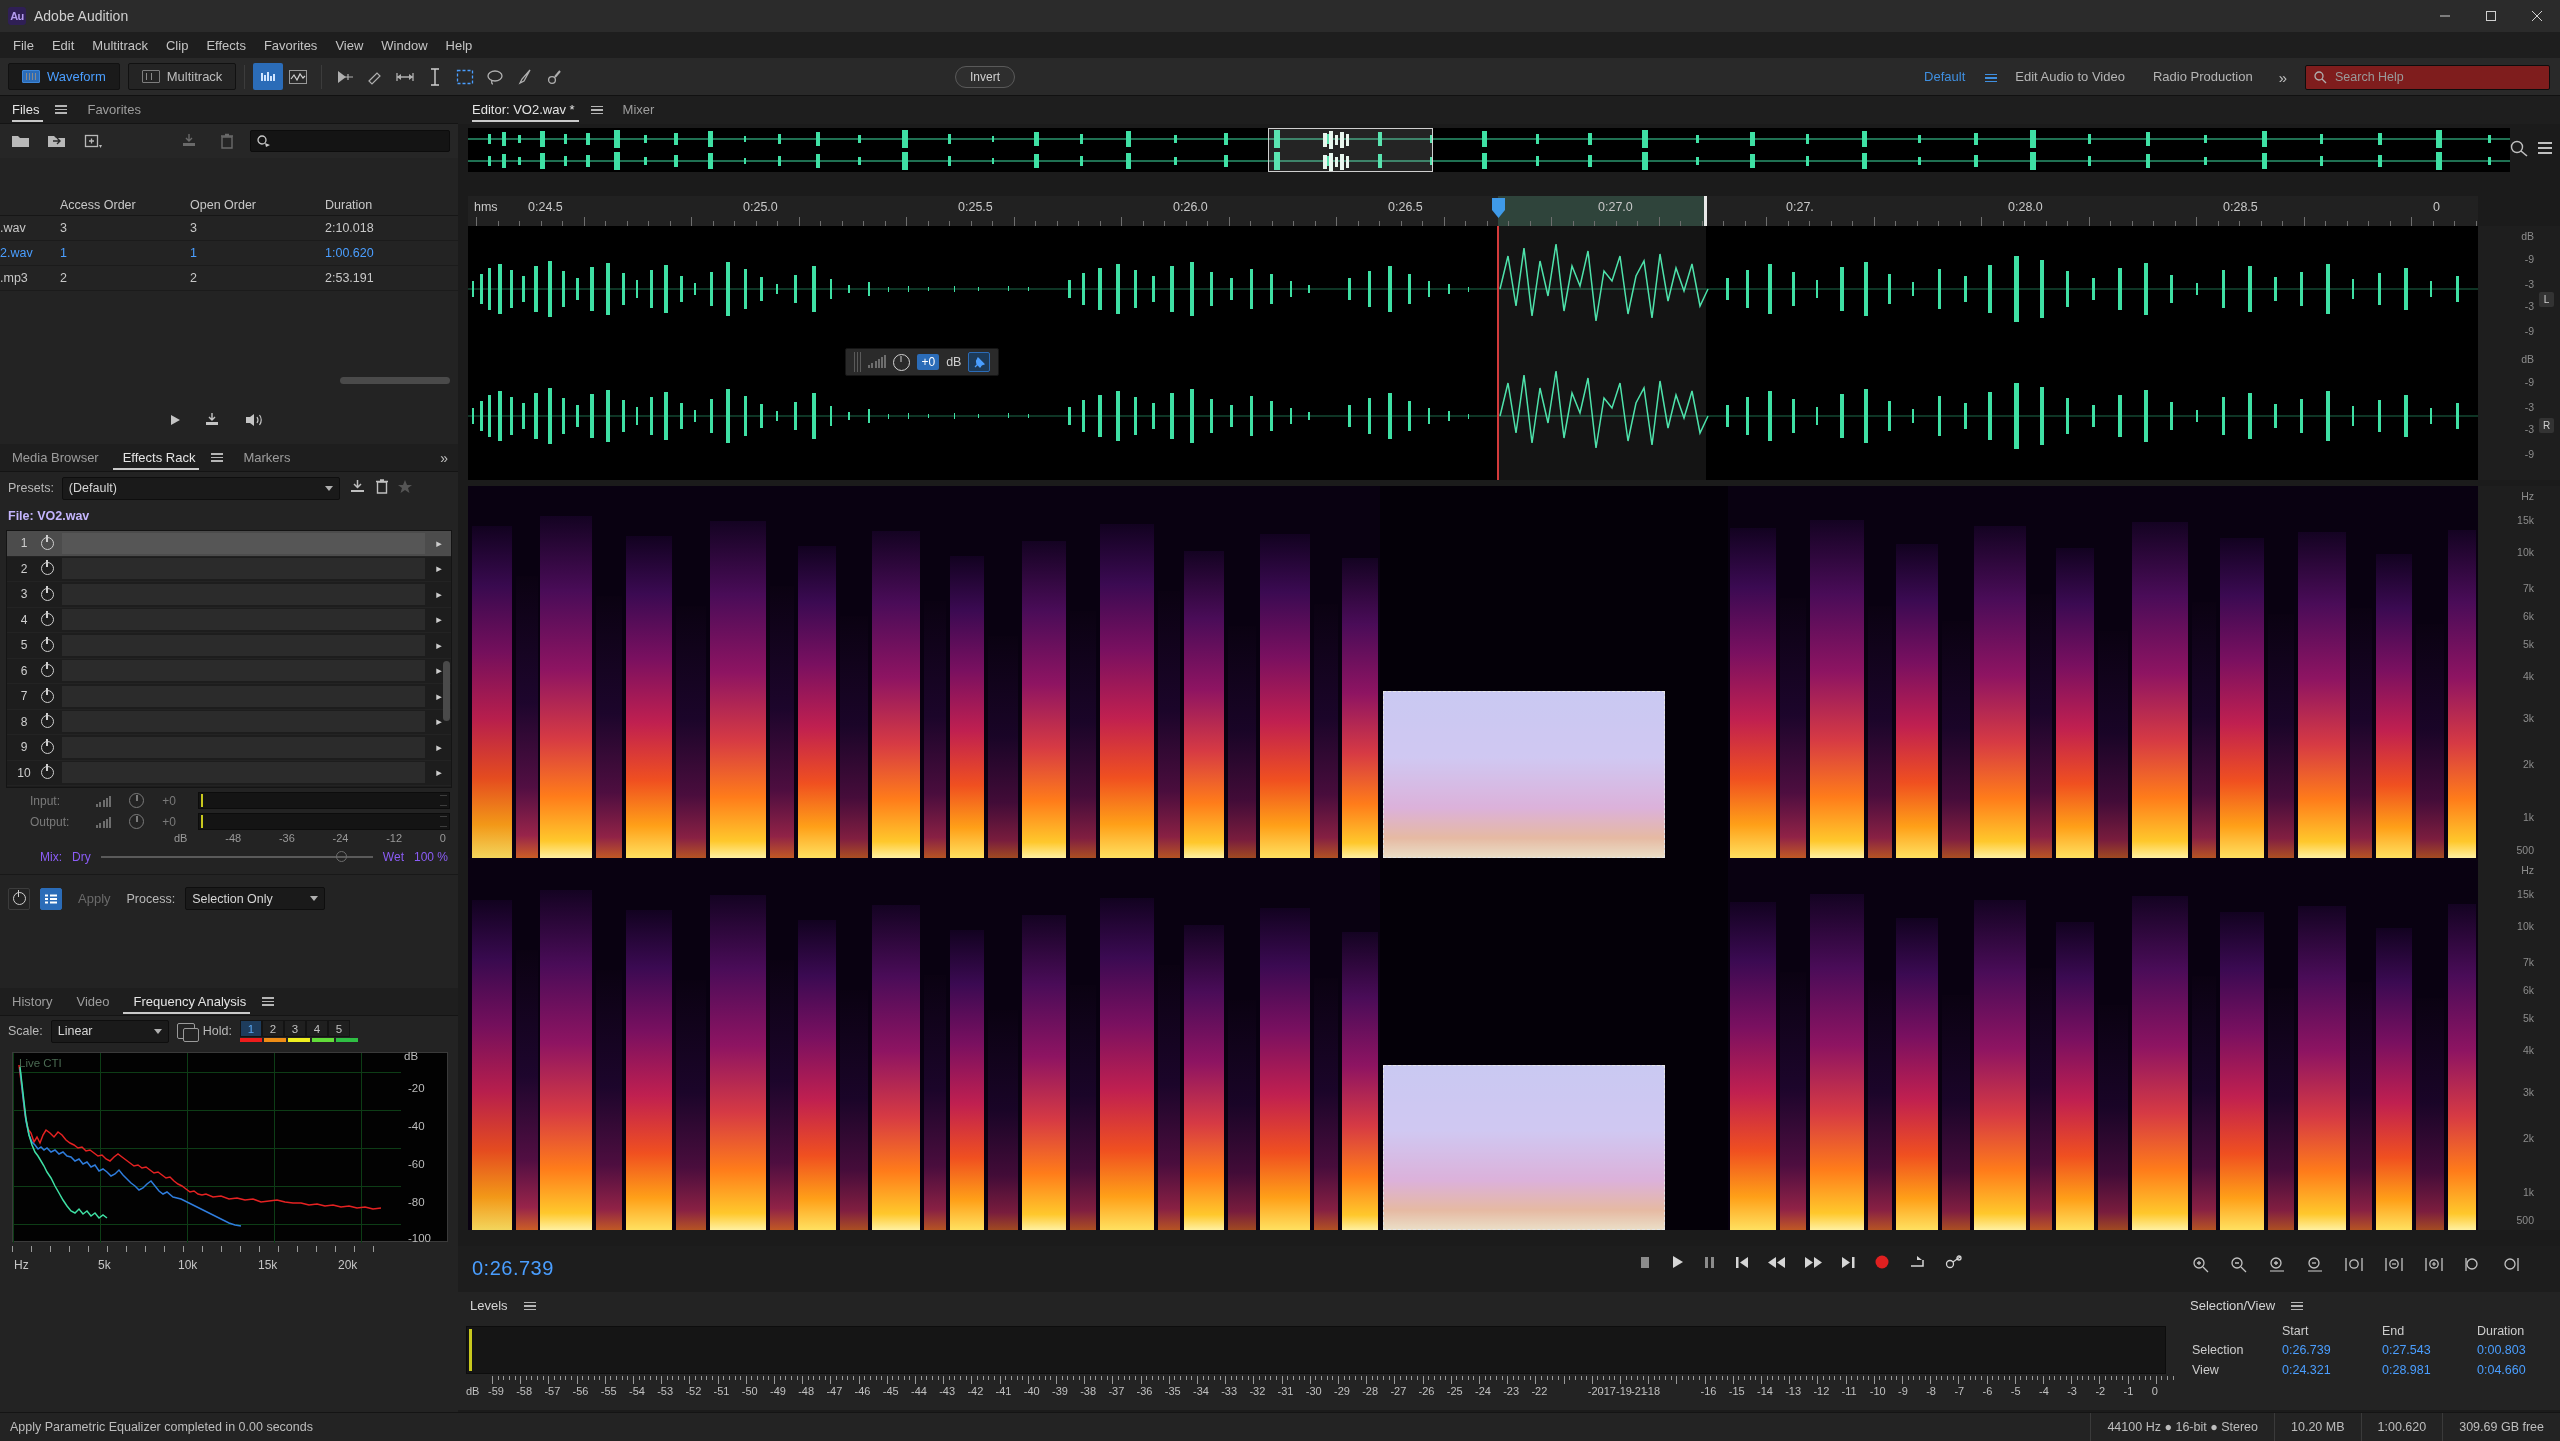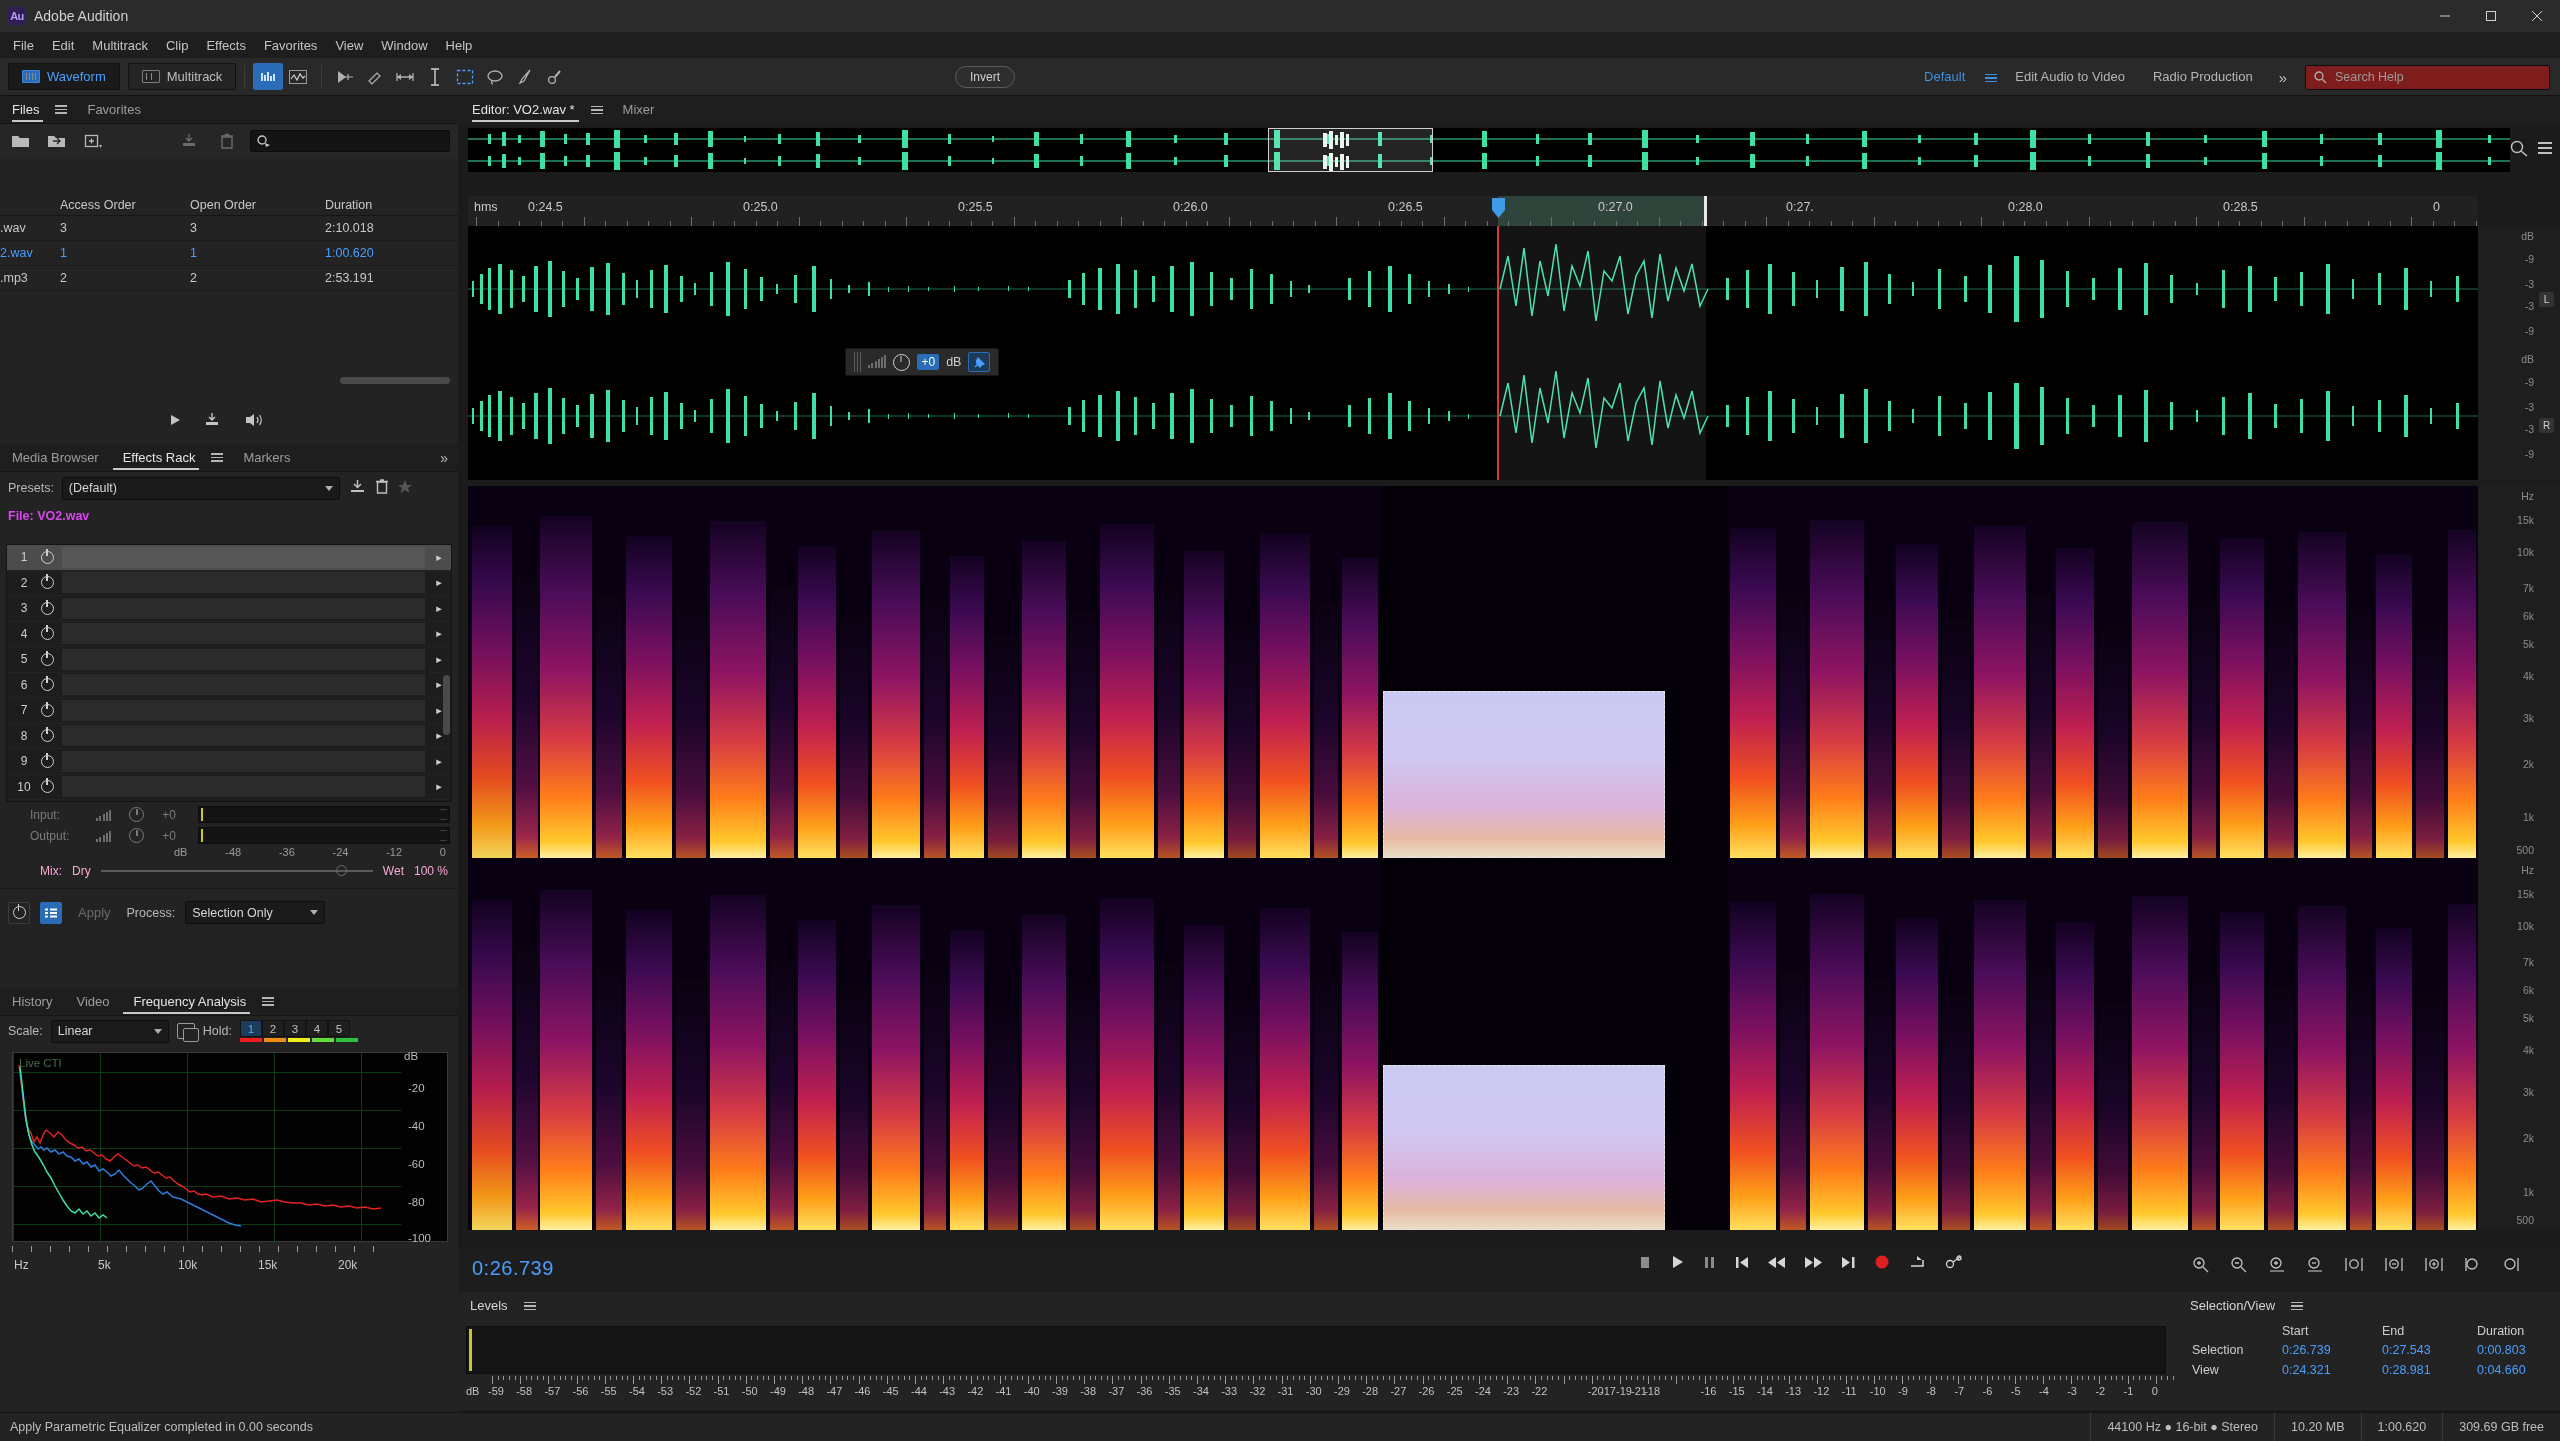--- a/index.html
+++ b/index.html
@@ -112,21 +112,21 @@
   
   #fx-panel { left: 0; top: 444px; width: 458px; height: 544px; background: #232323; }
   .presets-row { height: 32px; display: flex; align-items: center; padding: 0 8px; gap: 8px; }
   .lbl { font-size: 12.5px; color: #b8b8b8; }
   .combo {
     height: 23px; background: #1a1a1a; border: 1px solid #0e0e0e; border-radius: 2px;
     display: flex; align-items: center; justify-content: space-between; padding: 0 6px;
     font-size: 12.5px; color: #d6d6d6;
   }
   .chev { width:0;height:0;border-left:4px solid transparent;border-right:4px solid transparent;border-top:5px solid #b0b0b0; }
-  .file-line { font-size: 12.5px; color: #d946ef; padding: 5px 10px 21px 8px; font-weight: bold; }
+  .file-line { font-size: 12.5px; color: #c4b5fd; padding: 5px 10px 7px 8px; font-weight: bold; }
   .slots { margin: 0 6px; border: 1px solid #141414; background: #1d1d1d; height: 258px; position: relative; }
   .slot { height: 25.5px; display: flex; align-items: center; border-bottom: 1px solid #232323; }
   .slot.hl { background: #4c4c4c; }
   .slot-num { width: 34px; text-align: center; font-size: 12px; color: #cfcfcf; }
   .pwr { width: 13px; height: 13px; border: 1.6px solid #cfcfcf; border-radius: 50%; position: relative; }
   .pwr::after { content:''; position:absolute; left: 4.2px; top: -3px; width: 1.6px; height: 7px; background: #cfcfcf; }
   .slot-body { flex: 1; height: 21px; background: #2b2b2b; margin: 0 2px 0 8px; }
   .slot.hl .slot-body { background: #565656; }
   .slot-arrow { width: 24px; text-align: center; color: #cdcdcd; font-size: 11px; }
   .slot-scroll { position:absolute; right:1px; top: 130px; width:7px; height: 60px; background:#4a4a4a; border-radius:4px; }
@@ -135,21 +135,21 @@
   .meter-lines { display:flex; align-items:flex-end; gap:1.3px; height:12px; }
   .meter-lines i { width:2px; background:#6d6d6d; }
   .knob { width: 15px; height: 15px; border: 1.5px solid #7a7a7a; border-radius: 50%; position: relative; }
   .knob::after { content:''; position:absolute; left:6px; top:1px; width:1.5px; height:6px; background:#7a7a7a; }
   .io-val { font-size: 12px; color: #7a7a7a; }
   .io-bar { flex:1; height: 17px; background: #141414; border:1px solid #0c0c0c; position:relative; margin-left: 4px; }
   .io-bar::before { content:''; position:absolute; left:2px; top:1px; bottom:1px; width:2px; background:#c8c81e; }
   .io-bar::after { content:''; position:absolute; right:2px; top:2px; bottom:2px; width:7px;
                    border-top:1px solid #3c3c3c; border-bottom:1px solid #3c3c3c; }
   .db-scale { display:flex; justify-content:space-between; font-size:11px; color:#9a9a9a; padding: 2px 12px 0 174px; }
-  .mix-row { display:flex; align-items:center; gap:10px; padding: 6px 10px 0 40px; font-size:12px; color:#f9a8d4; }
+  .mix-row { display:flex; align-items:center; gap:10px; padding: 6px 10px 0 40px; font-size:12px; color:#8b5cf6; }
   .mix-track { flex:1; height:2px; background:#5a5a5a; position:relative; }
   .mix-knob { position:absolute; right: 26px; top:-5px; width:11px; height:11px; border:1.6px solid #6e6e6e; border-radius:50%; }
   .apply-row { display:flex; align-items:center; gap:10px; padding: 12px 10px 0 8px; border-top:1px solid #181818; margin-top:10px; }
   .sq-btn { width: 22px; height: 22px; border:1px solid #3c3c3c; border-radius:2px; display:flex; align-items:center; justify-content:center; }
   .sq-btn.blue { background:#2b6cb8; border-color:#2b6cb8; }
   .apply-txt { font-size: 13px; color: #6a6a6a; padding: 0 6px; }
 
   
   #freq-panel { left: 0; top: 988px; width: 458px; height: 424px; background: #232323; }
   .scale-row { height: 30px; display:flex; align-items:center; gap: 8px; padding: 0 8px; }

